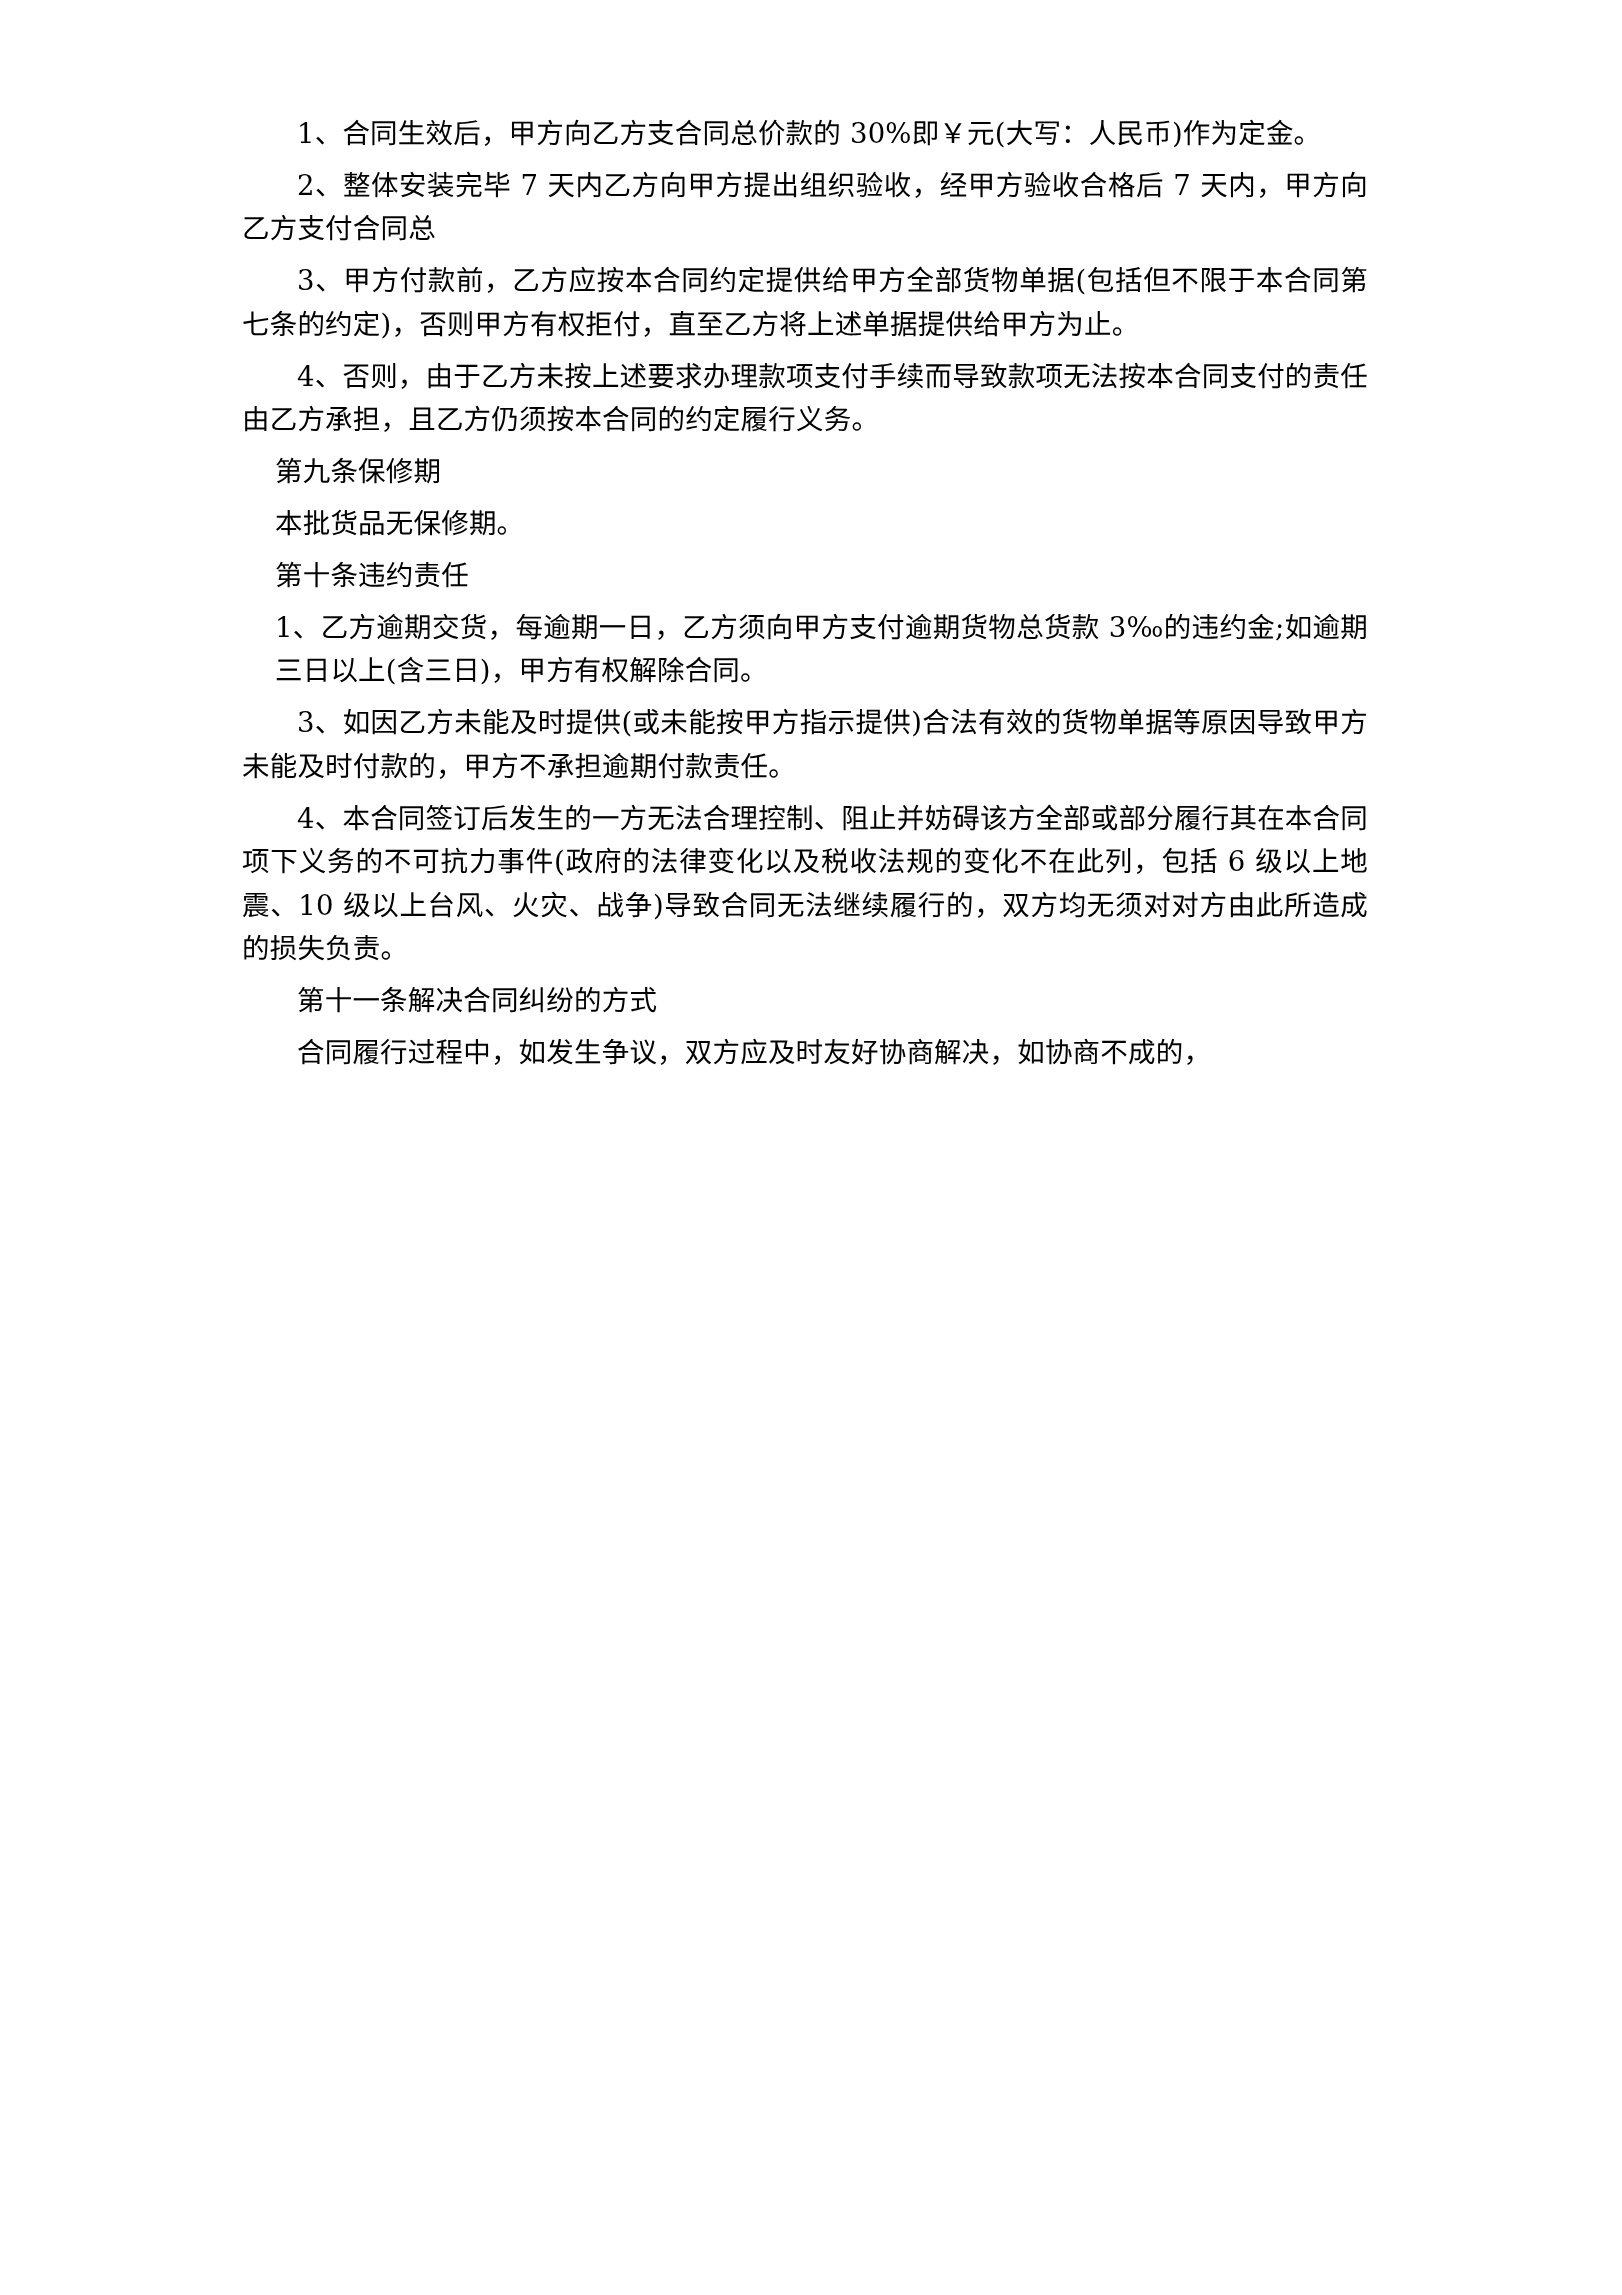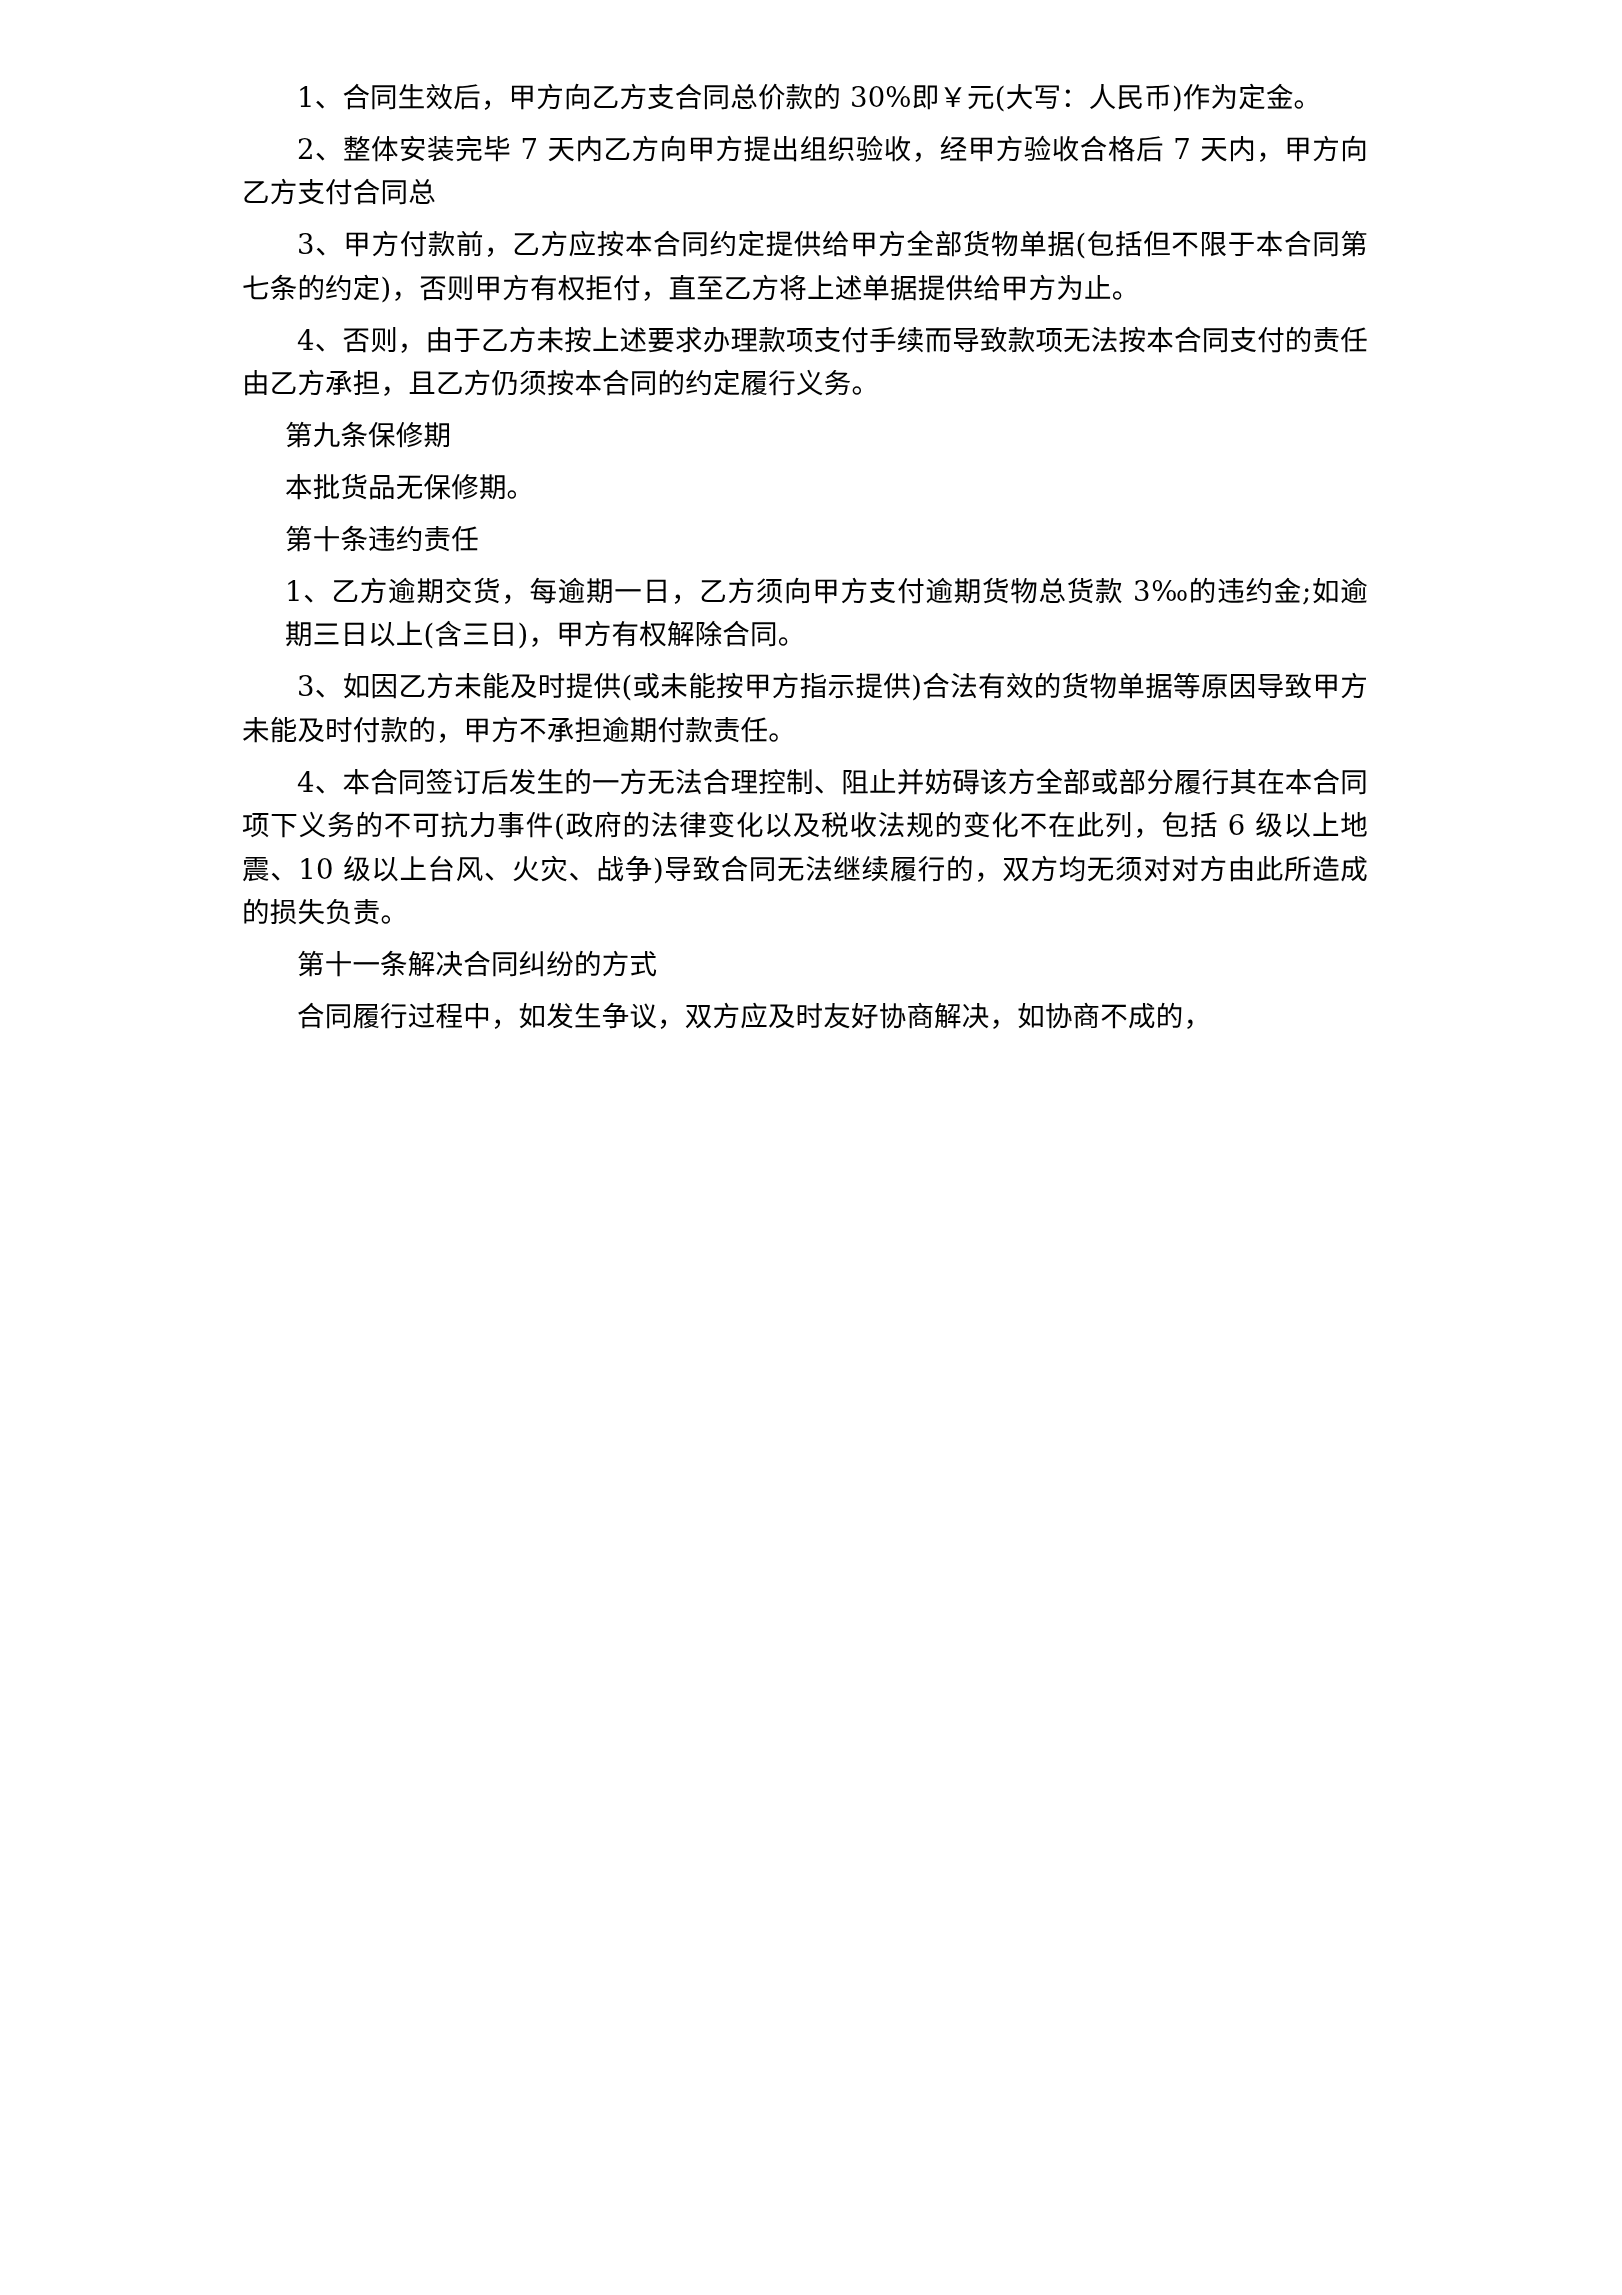--- a/index.html
+++ b/index.html
@@ -14,39 +14,39 @@
     font-family: "DejaVu Serif", "Liberation Serif", serif;
     color: #000000;
     overflow: hidden;
   }
   .page {
     position: relative;
     width: 1623px;
     height: 2295px;
     background: #ffffff;
     box-sizing: border-box;
-    padding: 76px 252px 131px 242px;
+    padding: 112px 252px 131px 242px;
   }
   .doc-body {
     width: 1126px;
   }
   .para {
     font-size: 27.5px;
     line-height: 1.58;
     text-align: justify;
     text-justify: inter-ideograph;
     margin: 0 0 8.5px 0;
     letter-spacing: 0.2px;
   }
   .indent {
     text-indent: 55px;
   }
   .heading {
     text-indent: 0;
-    margin-left: 43px;
+    margin-left: 33px;
   }
 </style>
 </head>
 <body>
 
 <div class="page">
   <div class="doc-body">
 
     <p class="para indent">1、合同生效后，甲方向乙方支合同总价款的 30%即￥元(大写：人民币)作为定金。</p>
     <p class="para indent">2、整体安装完毕 7 天内乙方向甲方提出组织验收，经甲方验收合格后 7 天内，甲方向乙方支付合同总</p>

